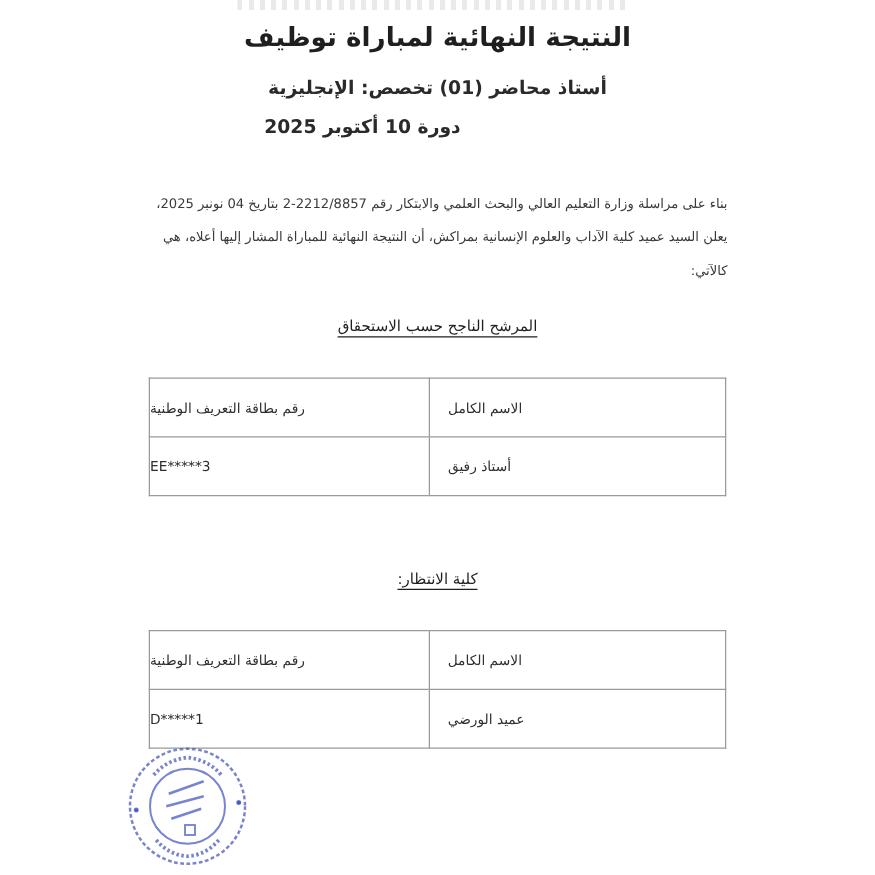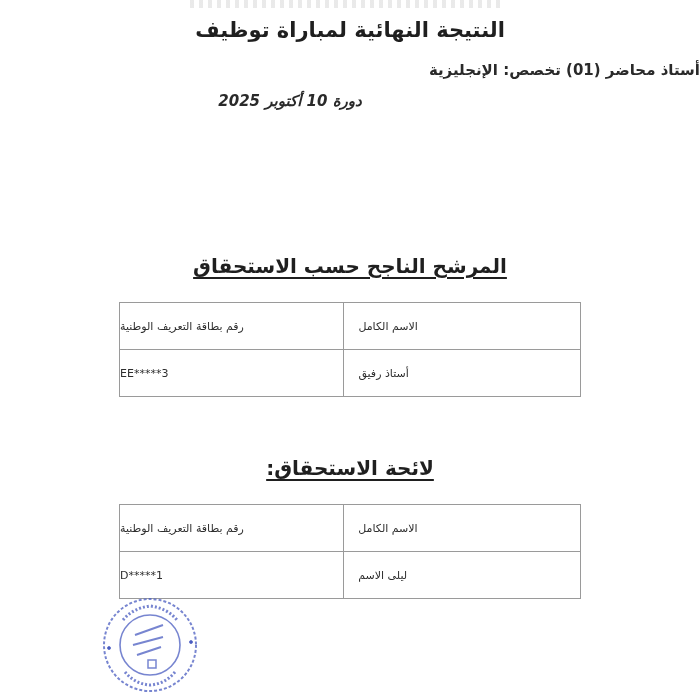--- a/index.html
+++ b/index.html
@@ -12,34 +12,34 @@
     .cut-line {
       position: absolute; left: 190px; top: 0; width: 310px; height: 8px;
       background: repeating-linear-gradient(90deg, #d8d8d8 0 4px, transparent 4px 9px);
       opacity: .55;
     }
     .title {
       position: absolute; left: 0; width: 700px; text-align: center;
       top: 18px; font-size: 21px; font-weight: bold; color: #1f1f1f;
     }
     .subtitle {
-      position: absolute; left: 0; width: 700px; text-align: right;
+      position: absolute; left: 0; width: 700px; text-align: center;
       top: 61px; font-size: 15px; font-weight: bold; color: #2a2a2a;
     }
     .session {
       position: absolute; left: 0; width: 580px; text-align: center;
-      top: 92px; font-size: 15px; font-weight: bold; color: #2a2a2a; font-style: italic;
+      top: 92px; font-size: 15px; font-weight: bold; color: #2a2a2a;
     }
     .paragraph {
       position: absolute; right: 118px; top: 150px; width: 470px;
       font-size: 10.5px; line-height: 27px; text-align: right; color: #3a3a3a;
     }
     .section-heading {
       position: absolute; left: 0; width: 700px; text-align: center;
-      font-size: 20px; font-weight: bold; text-decoration: underline;
+      font-size: 12px; font-weight: normal; text-decoration: underline;
       text-underline-offset: 4px; color: #1f1f1f;
     }
     .h1 { top: 254px; }
     .h2 { top: 456px; }
     table.results {
       position: absolute; left: 119px; width: 462px;
       border-collapse: collapse; direction: rtl;
     }
     table.results td {
       border: 1.5px solid #9a9a9a; text-align: left;
@@ -56,46 +56,47 @@
 </head>
 <body>
 
 <div class="page">
   <div class="cut-line"></div>
 
   <div class="title">النتيجة النهائية لمباراة توظيف</div>
   <div class="subtitle">أستاذ محاضر (01) تخصص: الإنجليزية</div>
   <div class="session">دورة 10 أكتوبر 2025</div>
 
+  <div class="paragraph">بناء على مراسلة وزارة التعليم العالي والبحث العلمي والابتكار رقم 2212/8857-2 بتاريخ 04 نونبر 2025، يعلن السيد عميد كلية الآداب والعلوم الإنسانية بمراكش، أن النتيجة النهائية للمباراة المشار إليها أعلاه، هي كالآتي:</div>
 
   <div class="section-heading h1">المرشح الناجح حسب الاستحقاق</div>
 
   <table class="results t1">
     <tbody>
         <tr>
       <td class="name-col">الاسم الكامل</td>
       <td class="id-col">رقم بطاقة التعريف الوطنية</td>
     </tr>
     <tr>
       <td class="name-col">أستاذ رفيق</td>
       <td class="id-col">EE*****3</td>
     </tr>
   </tbody>
     </table>
 
-  <div class="section-heading h2">لائحة الاستحقاق:</div>
+  <div class="section-heading h2">كلية الانتظار:</div>
 
   <table class="results t2">
     <tbody>
         <tr>
       <td class="name-col">الاسم الكامل</td>
       <td class="id-col">رقم بطاقة التعريف الوطنية</td>
     </tr>
     <tr>
-      <td class="name-col">ليلى الاسم</td>
+      <td class="name-col">عميد الورضي</td>
       <td class="id-col">D*****1</td>
     </tr>
   </tbody>
     </table>
 
   <div class="stamp">
     <svg width="110" height="110" viewBox="0 0 110 110">
       <g fill="none" stroke="#4a5cc0" stroke-opacity="0.75">
         <circle cx="55" cy="55" r="46" stroke-width="2" stroke-dasharray="3 2"></circle>
         <circle cx="55" cy="55" r="30" stroke-width="1.6"></circle>

